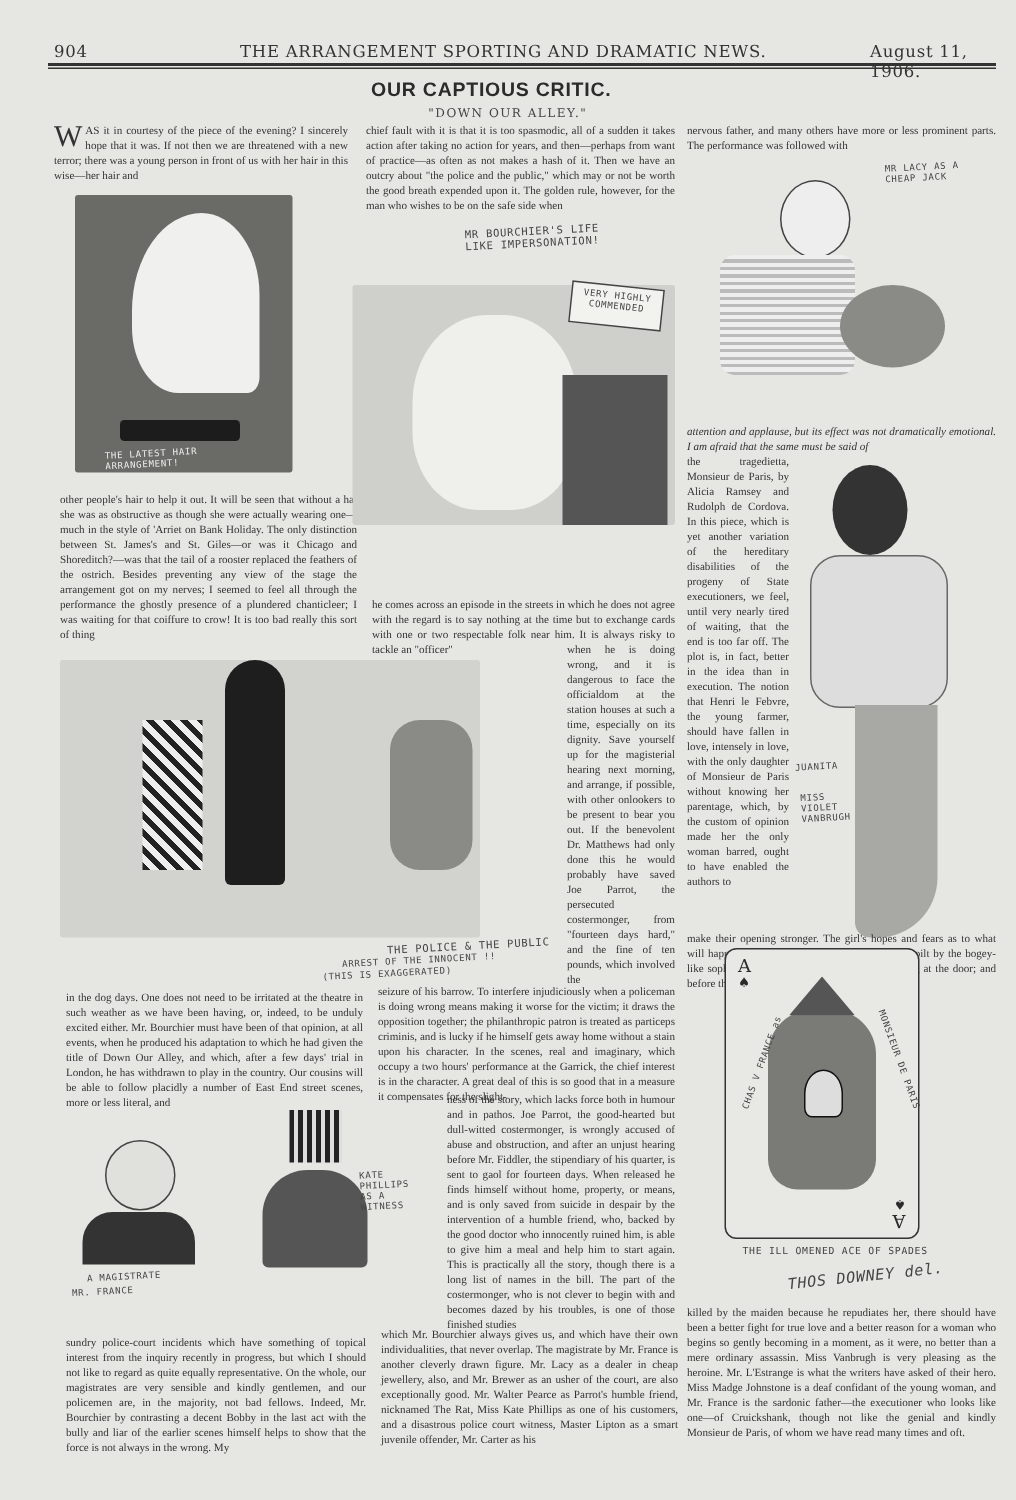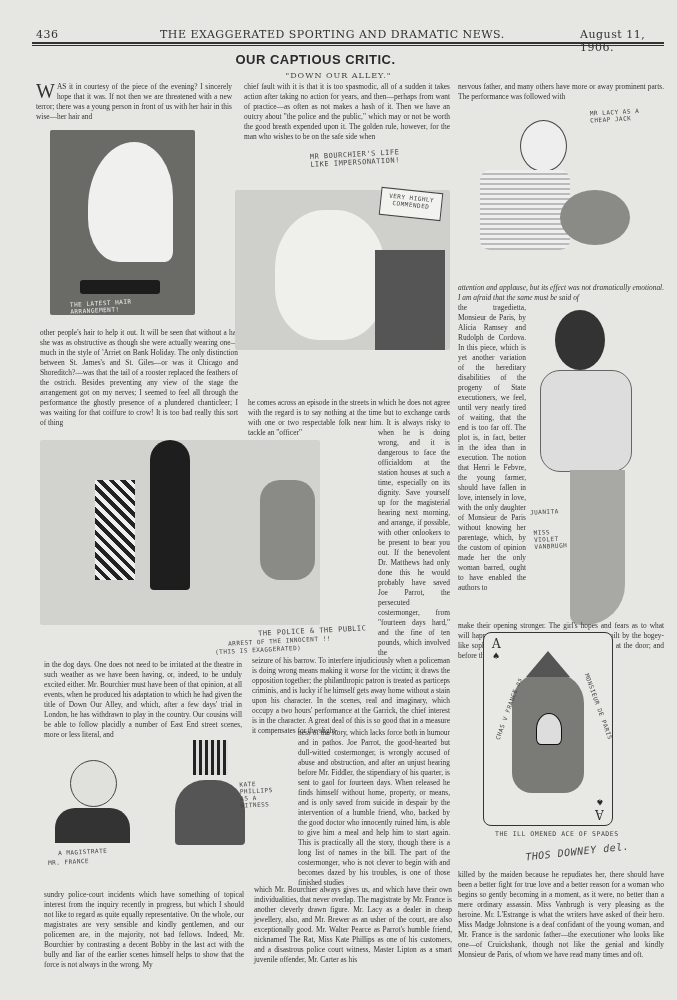--- a/index.html
+++ b/index.html
@@ -17,27 +17,27 @@
     position:absolute; font-size:7.4px; line-height:10px; text-align:justify; color:#333;
     font-family:"Liberation Serif", serif;
   }
   .dropcap { float:left; font-size:20px; line-height:18px; margin-right:2px; font-family:"Liberation Serif", serif; }
   .illus { position:absolute; background:#d8d8d4; border-radius:2px; }
   .caption { position:absolute; font-family:"DejaVu Sans Mono", monospace; font-size:6px; color:#444; letter-spacing:0.5px; transform:rotate(-3deg); }
 </style>
 </head>
 <body>
 
-<div class="abs header-line" style="left:36px;top:28px;">436</div>
-<div class="abs header-line" style="left:160px;top:28px;">THE EXAGGERATED SPORTING AND DRAMATIC NEWS.</div>
+<div class="abs header-line" style="left:36px;top:28px;">904</div>
+<div class="abs header-line" style="left:160px;top:28px;">THE ARRANGEMENT SPORTING AND DRAMATIC NEWS.</div>
 <div class="abs header-line" style="left:580px;top:28px;">August 11, 1906.</div>
 <div class="rule" style="top:42px;height:2px;"></div>
 <div class="rule" style="top:45px;height:1px;"></div>
 
-<div class="abs title" style="left:0;width:631px;top:52px;">OUR CAPTIOUS CRITIC.</div>
+<div class="abs title" style="left:12px;width:631px;top:52px;">OUR CAPTIOUS CRITIC.</div>
 <div class="abs subtitle" style="left:0;width:677px;top:71px;">"DOWN OUR ALLEY."</div>
 
 <div class="col" style="left:36px;top:82px;width:196px;">
   <span class="dropcap">W</span><span>AS it in courtesy of the piece of the evening? I sincerely hope that it was. If not then we are threatened with a new terror; there was a young person in front of us with her hair in this wise—her hair and</span>
 </div>
 <div class="illus" style="left:50px;top:130px;width:145px;height:185px;background:#6a6a66;">
   <div style="position:absolute;left:38px;top:12px;width:85px;height:120px;background:#f0f0ee;border-radius:60% 50% 10% 40%;"></div>
   <div style="position:absolute;left:30px;top:150px;width:80px;height:14px;background:#1c1c1c;border-radius:3px;"></div>
   <div class="caption" style="left:20px;top:168px;width:110px;color:#eee;">THE LATEST HAIR ARRANGEMENT!</div>
 </div>
@@ -76,21 +76,21 @@
 </div>
 <div class="abs" style="left:380px;top:190px;width:60px;height:26px;background:#f2f2ef;border:1px solid #444;transform:rotate(6deg);">
   <div class="caption" style="position:static;transform:none;text-align:center;font-size:6px;padding-top:3px;">VERY HIGHLY COMMENDED</div>
 </div>
 <div class="col" style="left:248px;top:398px;width:202px;">he comes across an episode in the streets in which he does not agree with the regard is to say nothing at the time but to exchange cards with one or two respectable folk near him. It is always risky to tackle an "officer"</div>
 <div class="col" style="left:378px;top:428px;width:72px;">when he is doing wrong, and it is dangerous to face the officialdom at the station houses at such a time, especially on its dignity. Save yourself up for the magisterial hearing next morning, and arrange, if possible, with other onlookers to be present to bear you out. If the benevolent Dr. Matthews had only done this he would probably have saved Joe Parrot, the persecuted costermonger, from "fourteen days hard," and the fine of ten pounds, which involved the</div>
 <div class="col" style="left:252px;top:656px;width:198px;">seizure of his barrow. To interfere injudiciously when a policeman is doing wrong means making it worse for the victim; it draws the opposition together; the philanthropic patron is treated as particeps criminis, and is lucky if he himself gets away home without a stain upon his character. In the scenes, real and imaginary, which occupy a two hours' performance at the Garrick, the chief interest is in the character. A great deal of this is so good that in a measure it compensates for the slight-</div>
 <div class="col" style="left:298px;top:728px;width:152px;">ness of the story, which lacks force both in humour and in pathos. Joe Parrot, the good-hearted but dull-witted costermonger, is wrongly accused of abuse and obstruction, and after an unjust hearing before Mr. Fiddler, the stipendiary of his quarter, is sent to gaol for fourteen days. When released he finds himself without home, property, or means, and is only saved from suicide in despair by the intervention of a humble friend, who, backed by the good doctor who innocently ruined him, is able to give him a meal and help him to start again. This is practically all the story, though there is a long list of names in the bill. The part of the costermonger, who is not clever to begin with and becomes dazed by his troubles, is one of those finished studies</div>
 <div class="col" style="left:254px;top:885px;width:198px;">which Mr. Bourchier always gives us, and which have their own individualities, that never overlap. The magistrate by Mr. France is another cleverly drawn figure. Mr. Lacy as a dealer in cheap jewellery, also, and Mr. Brewer as an usher of the court, are also exceptionally good. Mr. Walter Pearce as Parrot's humble friend, nicknamed The Rat, Miss Kate Phillips as one of his customers, and a disastrous police court witness, Master Lipton as a smart juvenile offender, Mr. Carter as his</div>
 
-<div class="col" style="left:458px;top:82px;width:206px;">nervous father, and many others have more or away prominent parts. The performance was followed with</div>
+<div class="col" style="left:458px;top:82px;width:206px;">nervous father, and many others have more or less prominent parts. The performance was followed with</div>
 <div class="caption" style="left:590px;top:108px;width:60px;">MR LACY AS A CHEAP JACK</div>
 <div class="illus" style="left:470px;top:110px;width:170px;height:160px;background:transparent;">
   <div style="position:absolute;left:50px;top:10px;width:45px;height:50px;border:1px solid #444;border-radius:50%;background:#eee;"></div>
   <div style="position:absolute;left:10px;top:60px;width:90px;height:80px;background:repeating-linear-gradient(0deg,#bbb 0 2px,#eee 2px 5px);border-radius:10px;"></div>
   <div style="position:absolute;left:90px;top:80px;width:70px;height:55px;background:#8a8a86;border-radius:50%;"></div>
 </div>
 <div class="col" style="left:458px;top:283px;width:206px;font-style:italic;">attention and applause, but its effect was not dramatically emotional. I am afraid that the same must be said of</div>
 <div class="col" style="left:458px;top:303px;width:68px;"><span>the tragedietta, Monsieur de Paris, by Alicia Ramsey and Rudolph de Cordova. In this piece, which is yet another variation of the hereditary disabilities of the progeny of State executioners, we feel, until very nearly tired of waiting, that the end is too far off. The plot is, in fact, better in the idea than in execution. The notion that Henri le Febvre, the young farmer, should have fallen in love, intensely in love, with the only daughter of Monsieur de Paris without knowing her parentage, which, by the custom of opinion made her the only woman barred, ought to have enabled the authors to</span></div>
 <div class="illus" style="left:530px;top:300px;width:120px;height:330px;background:transparent;">
   <div style="position:absolute;left:25px;top:10px;width:50px;height:60px;background:#333;border-radius:50%;"></div>

